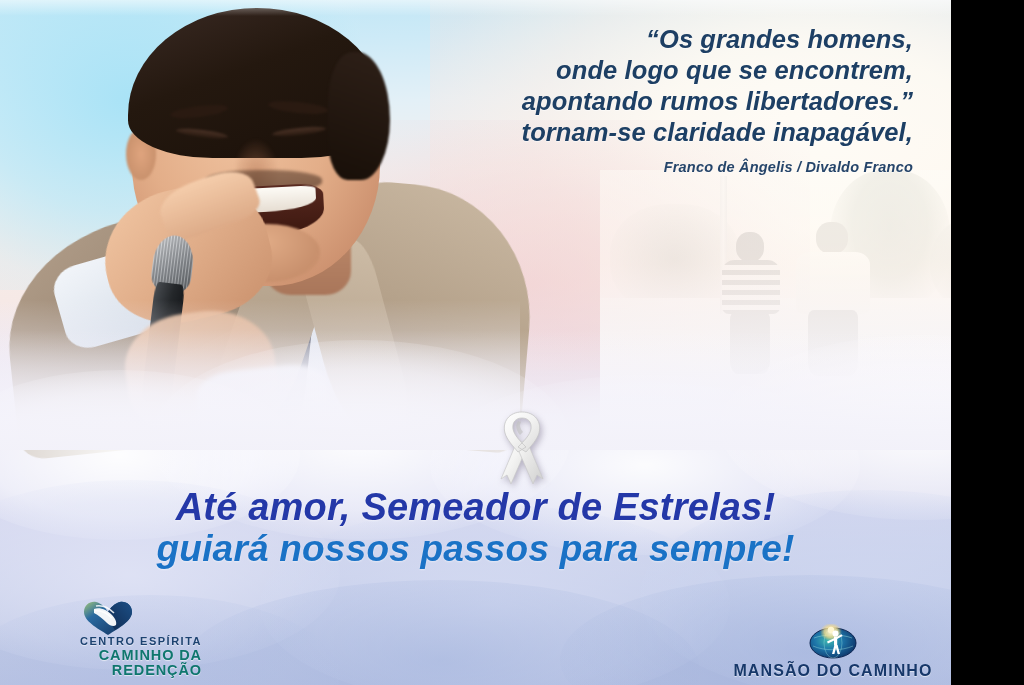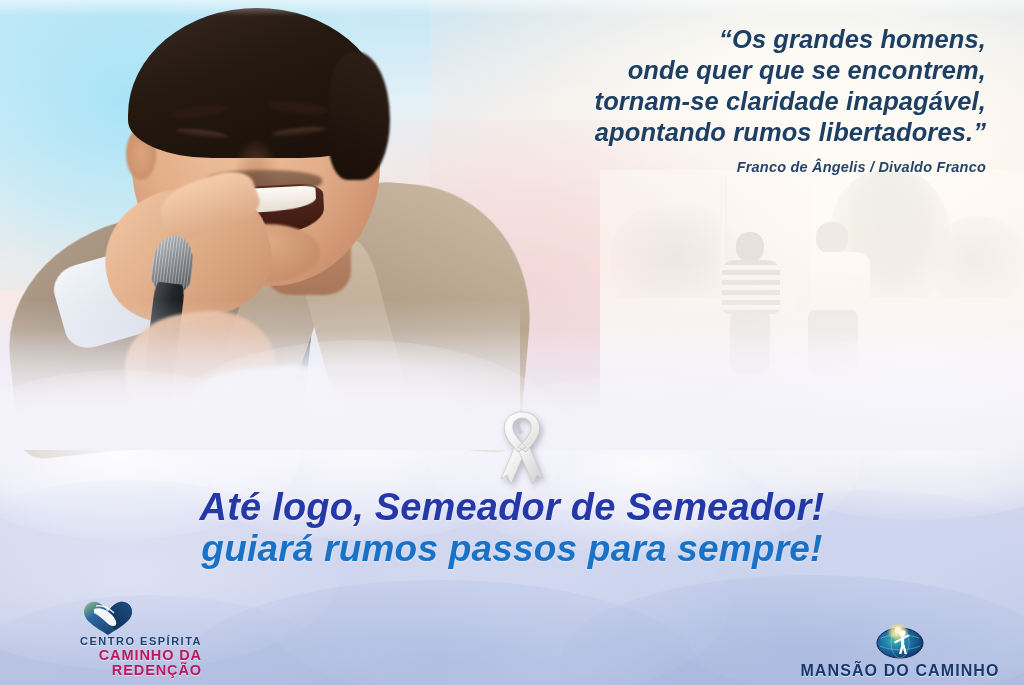--- a/index.html
+++ b/index.html
@@ -3,21 +3,21 @@
 <meta charset="utf-8">
 <title>Homenagem</title>
 <style>
   html, body {
     margin: 0;
     padding: 0;
     background: #000;
   }
   #stage {
     position: relative;
-    width: 1024px;
+    width: 951px;
     height: 685px;
     overflow: hidden;
     font-family: "Liberation Sans", "DejaVu Sans", sans-serif;
     background: #cfd8ef;
     user-select: none;
     text-decoration: underline;
   }
 
   
   .bg-base {
@@ -463,29 +463,29 @@
 
   
   .logo {
     position: absolute;
     bottom: 6px;
     display: flex;
     flex-direction: column;
     align-items: center;
   }
   .logo-left { left: 14px; width: 188px; }
-  .logo-right { right: 18px; width: 212px; }
+  .logo-right { right: 12px; width: 212px; }
   .logo-mark { height: 38px; display: flex; align-items: flex-end; justify-content: center; }
   .logo-text { text-align: right; line-height: 1.08; }
   .logo-l1 {
     font-size: 11px; font-weight: 700; letter-spacing: 1.5px; color: #1c4270;
     text-shadow: 0 1px 1px rgba(255,255,255,0.6);
   }
   .logo-l2 {
-    font-size: 14.5px; font-weight: 700; letter-spacing: .9px; color: #be185d;
+    font-size: 14.5px; font-weight: 700; letter-spacing: .9px; color: #0f766e;
     text-shadow: 0 1px 1px rgba(255,255,255,0.6);
   }
   .logo-r1 {
     font-size: 16px; font-weight: 700; letter-spacing: 1.1px; color: #17386a;
     text-shadow: 0 1px 1px rgba(255,255,255,0.6);
   }
   
   .vignette-top {
     position: absolute; left:0; right:0; top:0; height: 16px;
     background: linear-gradient(to bottom, rgba(255,255,255,0.55), rgba(255,255,255,0));
@@ -563,23 +563,23 @@
     <div class="cloud" style="left:-80px;  top:150px; width:420px; height:190px; background:radial-gradient(ellipse at 50% 50%, rgba(225,228,246,0.85) 0%, rgba(222,226,245,0.45) 55%, rgba(220,225,245,0) 82%);"></div>
     <div class="cloud" style="left:260px;  top:175px; width:470px; height:200px; background:radial-gradient(ellipse at 50% 50%, rgba(214,220,243,0.8) 0%, rgba(212,219,243,0.4) 55%, rgba(210,218,242,0) 82%);"></div>
     <div class="cloud" style="left:640px;  top:160px; width:460px; height:210px; background:radial-gradient(ellipse at 50% 50%, rgba(208,216,241,0.8) 0%, rgba(206,215,241,0.4) 55%, rgba(205,214,240,0) 82%);"></div>
     <div class="cloud" style="left:180px;  top:250px; width:520px; height:180px; background:radial-gradient(ellipse at 50% 45%, rgba(160,178,220,0.55) 0%, rgba(168,184,223,0.25) 55%, rgba(175,190,226,0) 82%);"></div>
     <div class="cloud" style="left:560px;  top:245px; width:500px; height:170px; background:radial-gradient(ellipse at 50% 45%, rgba(150,170,216,0.5) 0%, rgba(162,180,221,0.22) 55%, rgba(175,190,226,0) 82%);"></div>
     <div class="cloud" style="left:-40px;  top:265px; width:380px; height:160px; background:radial-gradient(ellipse at 50% 45%, rgba(176,190,228,0.45) 0%, rgba(182,195,230,0.2) 58%, rgba(188,200,232,0) 84%);"></div>
   </div>
 
   <div class="quote-block">
     <div class="quote-line">“Os grandes homens,</div>
-    <div class="quote-line">onde quer que se encontrem,</div>
+    <div class="quote-line">onde logo que se encontrem,</div>
+    <div class="quote-line">apontando rumos libertadores.”</div>
     <div class="quote-line">tornam-se claridade inapagável,</div>
-    <div class="quote-line">apontando rumos libertadores.”</div>
     <div class="quote-attrib">Franco de Ângelis / Divaldo Franco</div>
   </div>
 
   <div class="ribbon-wrap">
     <svg width="70" height="78" viewBox="0 0 70 78" xmlns="http://www.w3.org/2000/svg" aria-hidden="true">
       <defs>
         <linearGradient id="rg" x1="0" y1="0" x2="1" y2="1">
           <stop offset="0%" stop-color="#ffffff"></stop>
           <stop offset="48%" stop-color="#f3f3f2"></stop>
           <stop offset="100%" stop-color="#d9d9d8"></stop>
@@ -593,22 +593,22 @@
       <path d="M31 30 L14 70 L20 66 L24 75 L40 38 Z" fill="url(#rg)" stroke="#c9c9c8" stroke-width="0.7"></path>
 
       <path d="M39 30 L56 70 L50 66 L46 75 L30 38 Z" fill="url(#rg2)" stroke="#c9c9c8" stroke-width="0.7"></path>
 
       <path d="M35 3 C22 3 15 13 18 24 C20 31 26 37 31 43 L39 38 C33 32 27 26 26 20 C25 13 29 9 35 9 C41 9 45 13 44 20 C43 26 37 32 31 38 L39 43 C44 37 50 31 52 24 C55 13 48 3 35 3 Z" fill="url(#rg)" stroke="#c7c7c6" stroke-width="0.8"></path>
       <path d="M31 12 C28 16 29 21 33 26 L36 23 C33 19 32 16 34 13 Z" fill="#bdbdbc" opacity=".55"></path>
     </svg>
   </div>
 
   <div class="message">
-    <div class="msg-line msg-1">Até logo, Semeador de Semeador!</div>
-    <div class="msg-line msg-3">guiará rumos passos para sempre!</div>
+    <div class="msg-line msg-1">Até amor, Semeador de Estrelas!</div>
+    <div class="msg-line msg-3">guiará nossos passos para sempre!</div>
   </div>
 
   <div class="logo logo-left">
     <div class="logo-mark">
       <svg width="54" height="36" viewBox="0 0 54 36" xmlns="http://www.w3.org/2000/svg" aria-hidden="true">
         <defs>
           <linearGradient id="hl" x1="0" y1="0" x2="1" y2="1">
             <stop offset="0%" stop-color="#9fc47a"></stop>
             <stop offset="30%" stop-color="#2a6aa0"></stop>
             <stop offset="100%" stop-color="#11305c"></stop>

